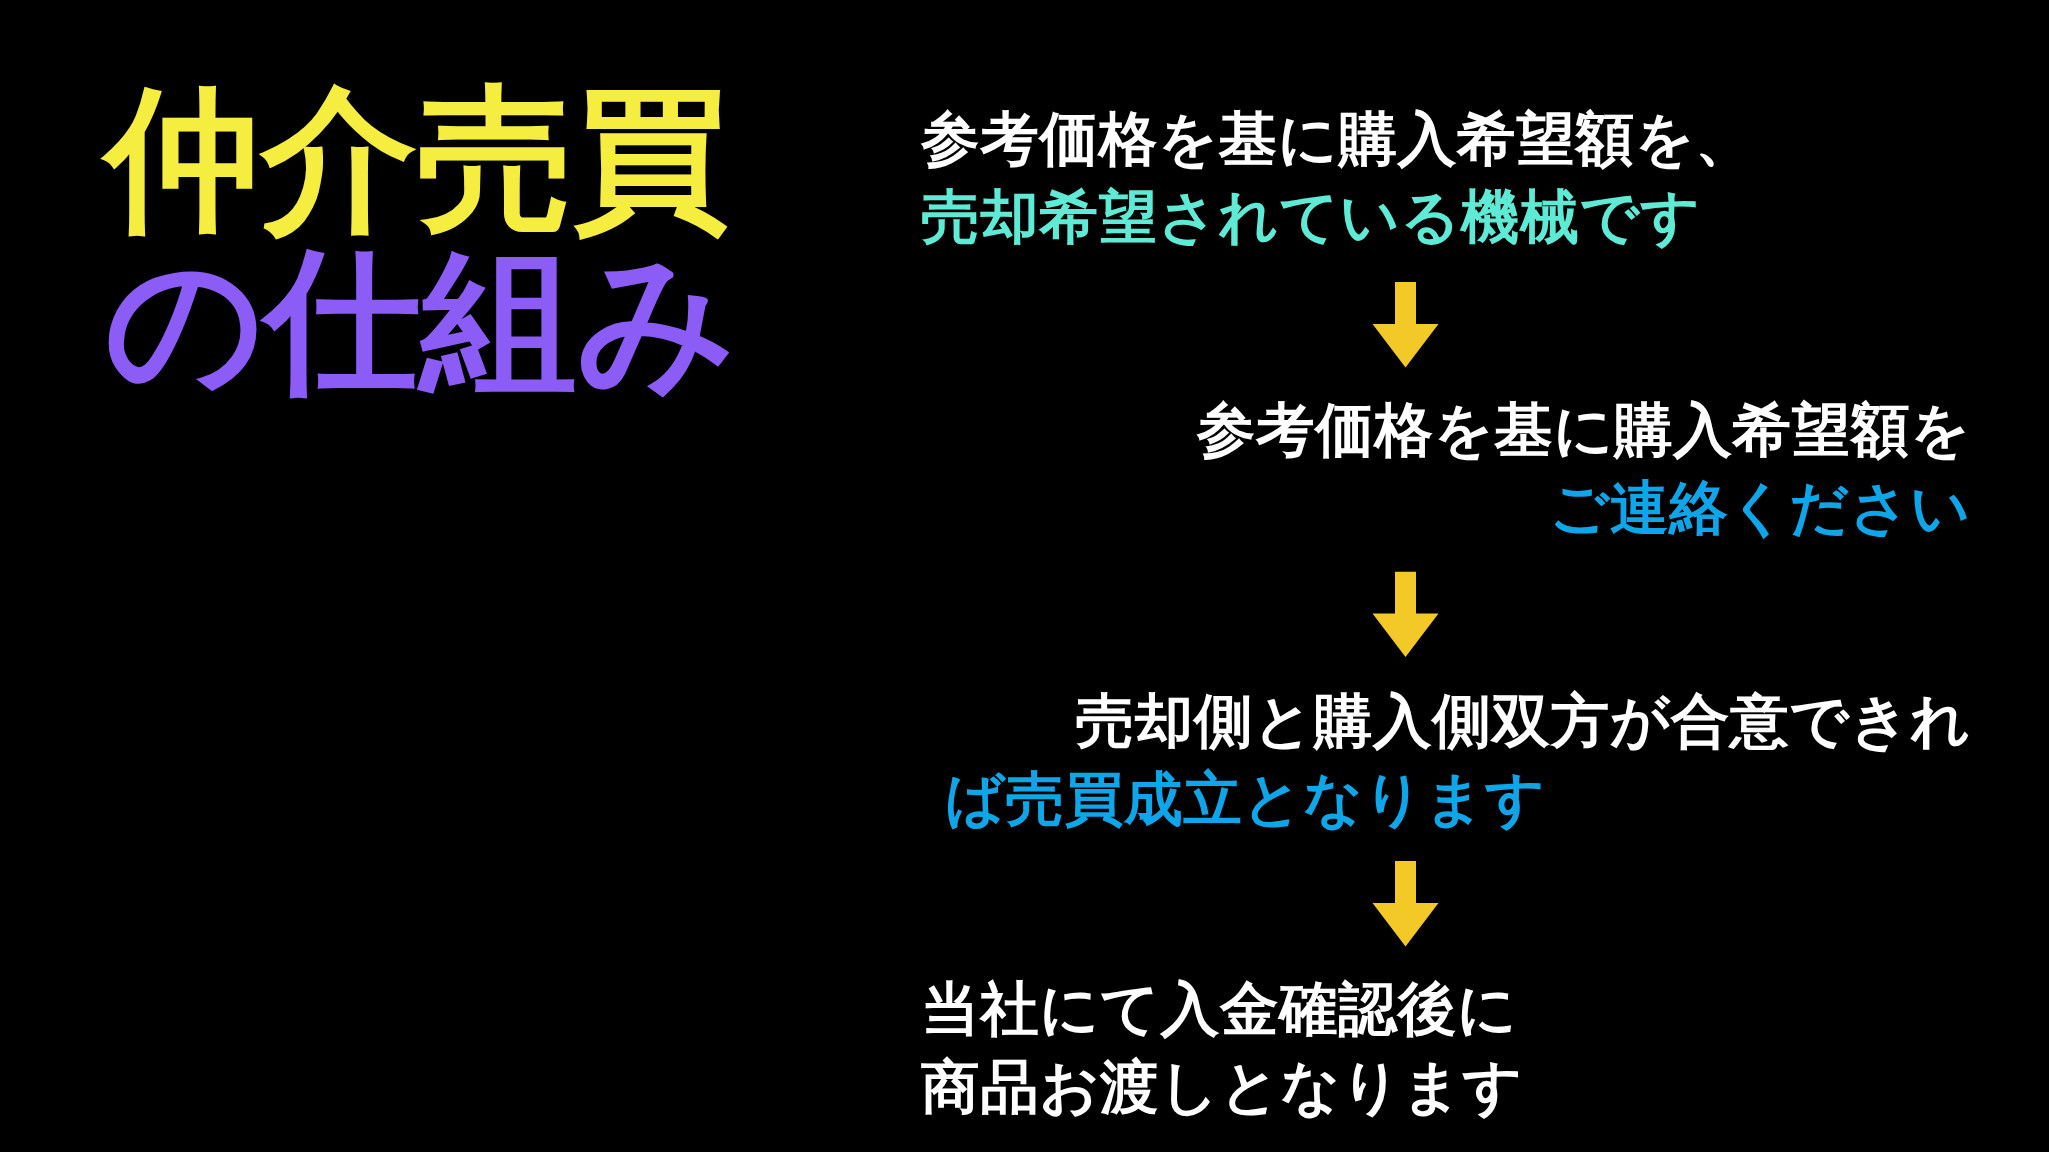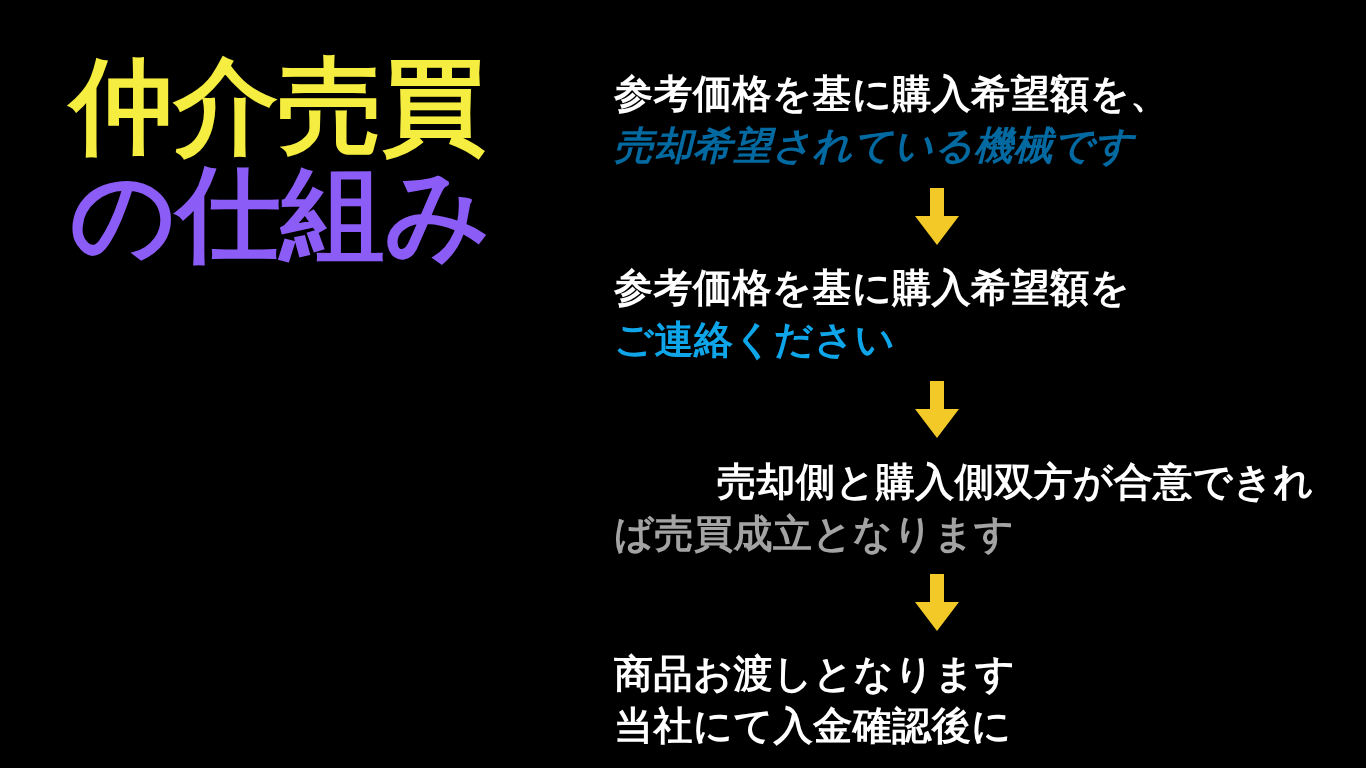--- a/index.html
+++ b/index.html
@@ -67,39 +67,39 @@
     box-sizing: border-box;
   }
   .arrow-row.tight  { height: 88px; }
   .arrow-row.tight2 { height: 86px; }
   .down-arrow {
     display: block;
   }
 
   
   #step-0 { margin-top: 0px; }
-  #step-1 { margin-top: 0px; }
+  #step-1 { margin-top: 0px; text-align: right; }
   #step-2 { margin-top: 2px; }
   #step-3 { margin-top: 2px; }
 </style>
 </head>
 <body style="background: rgb(0, 0, 0);">
 
 <div id="slide" style="background: rgb(0, 0, 0);">
 
   <div id="title-block">
     <div class="title-line" style="color: rgb(245, 237, 63);">仲介売買</div>
     <div class="title-line" style="color: #8b5cf6;">の仕組み</div>
   </div>
 
   <div id="flow-column">
 
     <div class="flow-step" id="step-0">
       <div class="step-line" style="color: rgb(255, 255, 255);">参考価格を基に購入希望額を、</div>
-      <div class="step-line" style="color: #0369a1; font-style: italic;">売却希望されている機械です</div>
+      <div class="step-line" style="color: #5eead4;">売却希望されている機械です</div>
     </div>
 
     <div class="arrow-row">
       <svg class="down-arrow" width="46" height="58" viewBox="0 0 46 58">
         <polygon points="16,0 30,0 30,28 45,28 23,57 1,28 16,28" fill="#F2C927"></polygon>
       </svg>
     </div>
 
     <div class="flow-step" id="step-1">
       <div class="step-line" style="color: rgb(255, 255, 255);">参考価格を基に購入希望額を</div>
@@ -107,28 +107,28 @@
     </div>
 
     <div class="arrow-row tight">
       <svg class="down-arrow" width="46" height="58" viewBox="0 0 46 58">
         <polygon points="16,0 30,0 30,28 45,28 23,57 1,28 16,28" fill="#F2C927"></polygon>
       </svg>
     </div>
 
     <div class="flow-step" id="step-2">
       <div class="step-line" style="color: rgb(255, 255, 255); text-align: right;">売却側と購入側双方が合意できれ</div>
-      <div class="step-line" style="color: #a3a3a3;">ば売買成立となります</div>
+      <div class="step-line" style="color: #0ea5e9; margin-left: 16px;">ば売買成立となります</div>
     </div>
 
     <div class="arrow-row tight2">
       <svg class="down-arrow" width="46" height="58" viewBox="0 0 46 58">
         <polygon points="16,0 30,0 30,28 45,28 23,57 1,28 16,28" fill="#F2C927"></polygon>
       </svg>
     </div>
 
     <div class="flow-step" id="step-3">
+      <div class="step-line" style="color: rgb(255, 255, 255);">当社にて入金確認後に</div>
       <div class="step-line" style="color: rgb(255, 255, 255);">商品お渡しとなります</div>
-      <div class="step-line" style="color: rgb(255, 255, 255);">当社にて入金確認後に</div>
     </div>
 
   </div>
 </div>
 
 </body></html>

